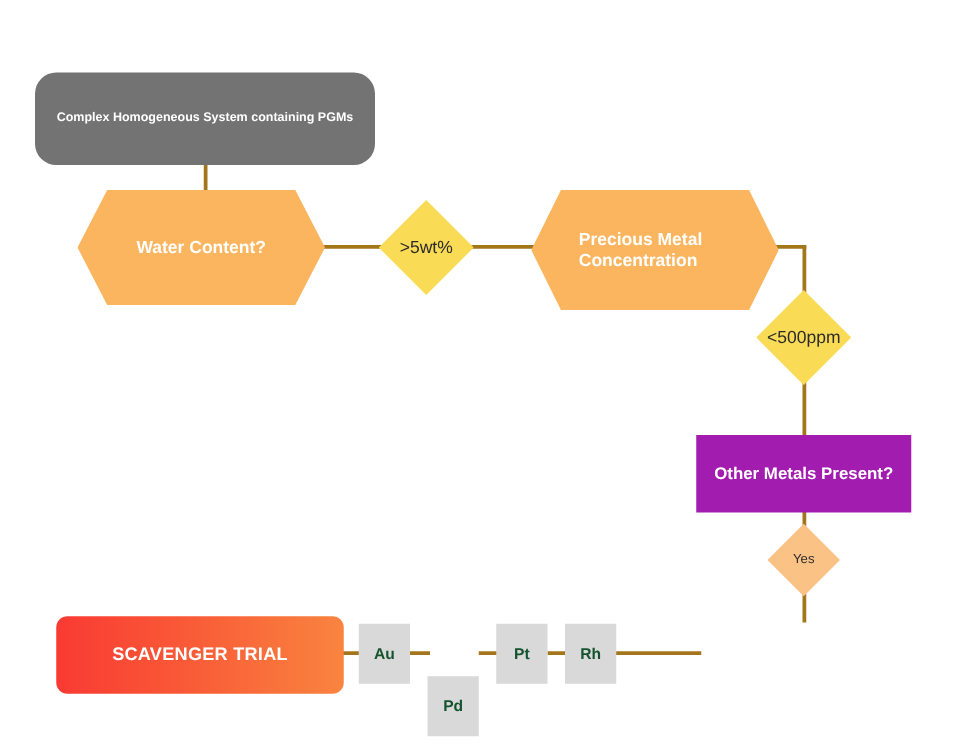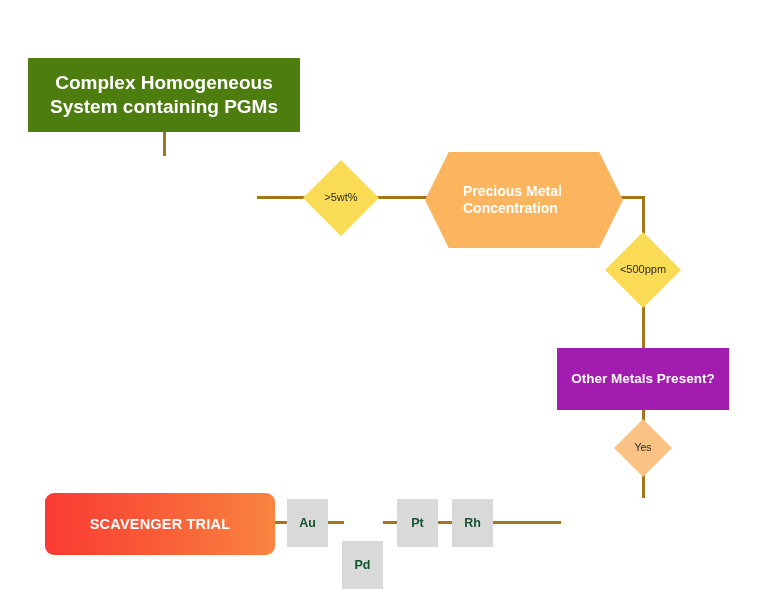--- a/index.html
+++ b/index.html
@@ -28,23 +28,23 @@
     font-weight: bold;
     line-height: 1.25;
     z-index: 3;
   }
   
   #node-start {
     left: 28px;
     top: 58px;
     width: 272px;
     height: 74px;
-    background: #4d7c0f;
-    border-radius: 1px;
-    font-size: 19px;
+    background: #737373;
+    border-radius: 17px;
+    font-size: 10px;
     padding: 0 16px;
   }
   
   .hex {
     color: #ffffff;
     font-size: 14px;
     font-weight: bold;
     background: #fbb55e;
     -webkit-clip-path: polygon(12% 0%, 88% 0%, 100% 50%, 88% 100%, 12% 100%, 0% 50%);
     clip-path: polygon(12% 0%, 88% 0%, 100% 50%, 88% 100%, 12% 100%, 0% 50%);
@@ -63,21 +63,21 @@
     justify-content: flex-start;
     padding-left: 38px;
     text-align: left;
   }
   
   .diamond {
     -webkit-clip-path: polygon(50% 0%, 100% 50%, 50% 100%, 0% 50%);
     clip-path: polygon(50% 0%, 100% 50%, 50% 100%, 0% 50%);
     color: #2b2b2b;
     font-weight: normal;
-    font-size: 11px;
+    font-size: 14px;
   }
   #node-wt {
     left: 303px;
     top: 160px;
     width: 76px;
     height: 76px;
     background: #fadb55;
   }
   #node-ppm {
     left: 605px;
@@ -161,20 +161,21 @@
   <div class="conn conn-v" style="left:642px; top:408px; height:22px;"></div>
   <div class="conn conn-v" style="left:642px; top:466px; height:32px;"></div>
   <div class="conn conn-h" style="left:486px; top:521px; width:75px;"></div>
   <div class="conn conn-h" style="left:244px; top:521px; width:45px;"></div>
   <div class="conn conn-h" style="left:328px; top:521px; width:16px;"></div>
   <div class="conn conn-h" style="left:383px; top:521px; width:16px;"></div>
   <div class="conn conn-h" style="left:438px; top:521px; width:16px;"></div>
 
   <div class="node" id="node-start">Complex Homogeneous System containing PGMs</div>
 
+  <div class="node hex" id="node-water">Water Content?</div>
 
   <div class="node diamond" id="node-wt">&gt;5wt%</div>
 
   <div class="node hex" id="node-conc">Precious Metal Concentration</div>
 
   <div class="node diamond" id="node-ppm">&lt;500ppm</div>
 
   <div class="node orange-rect" id="node-other">Other Metals Present?</div>
 
   <div class="node diamond" id="node-yes">Yes</div>

